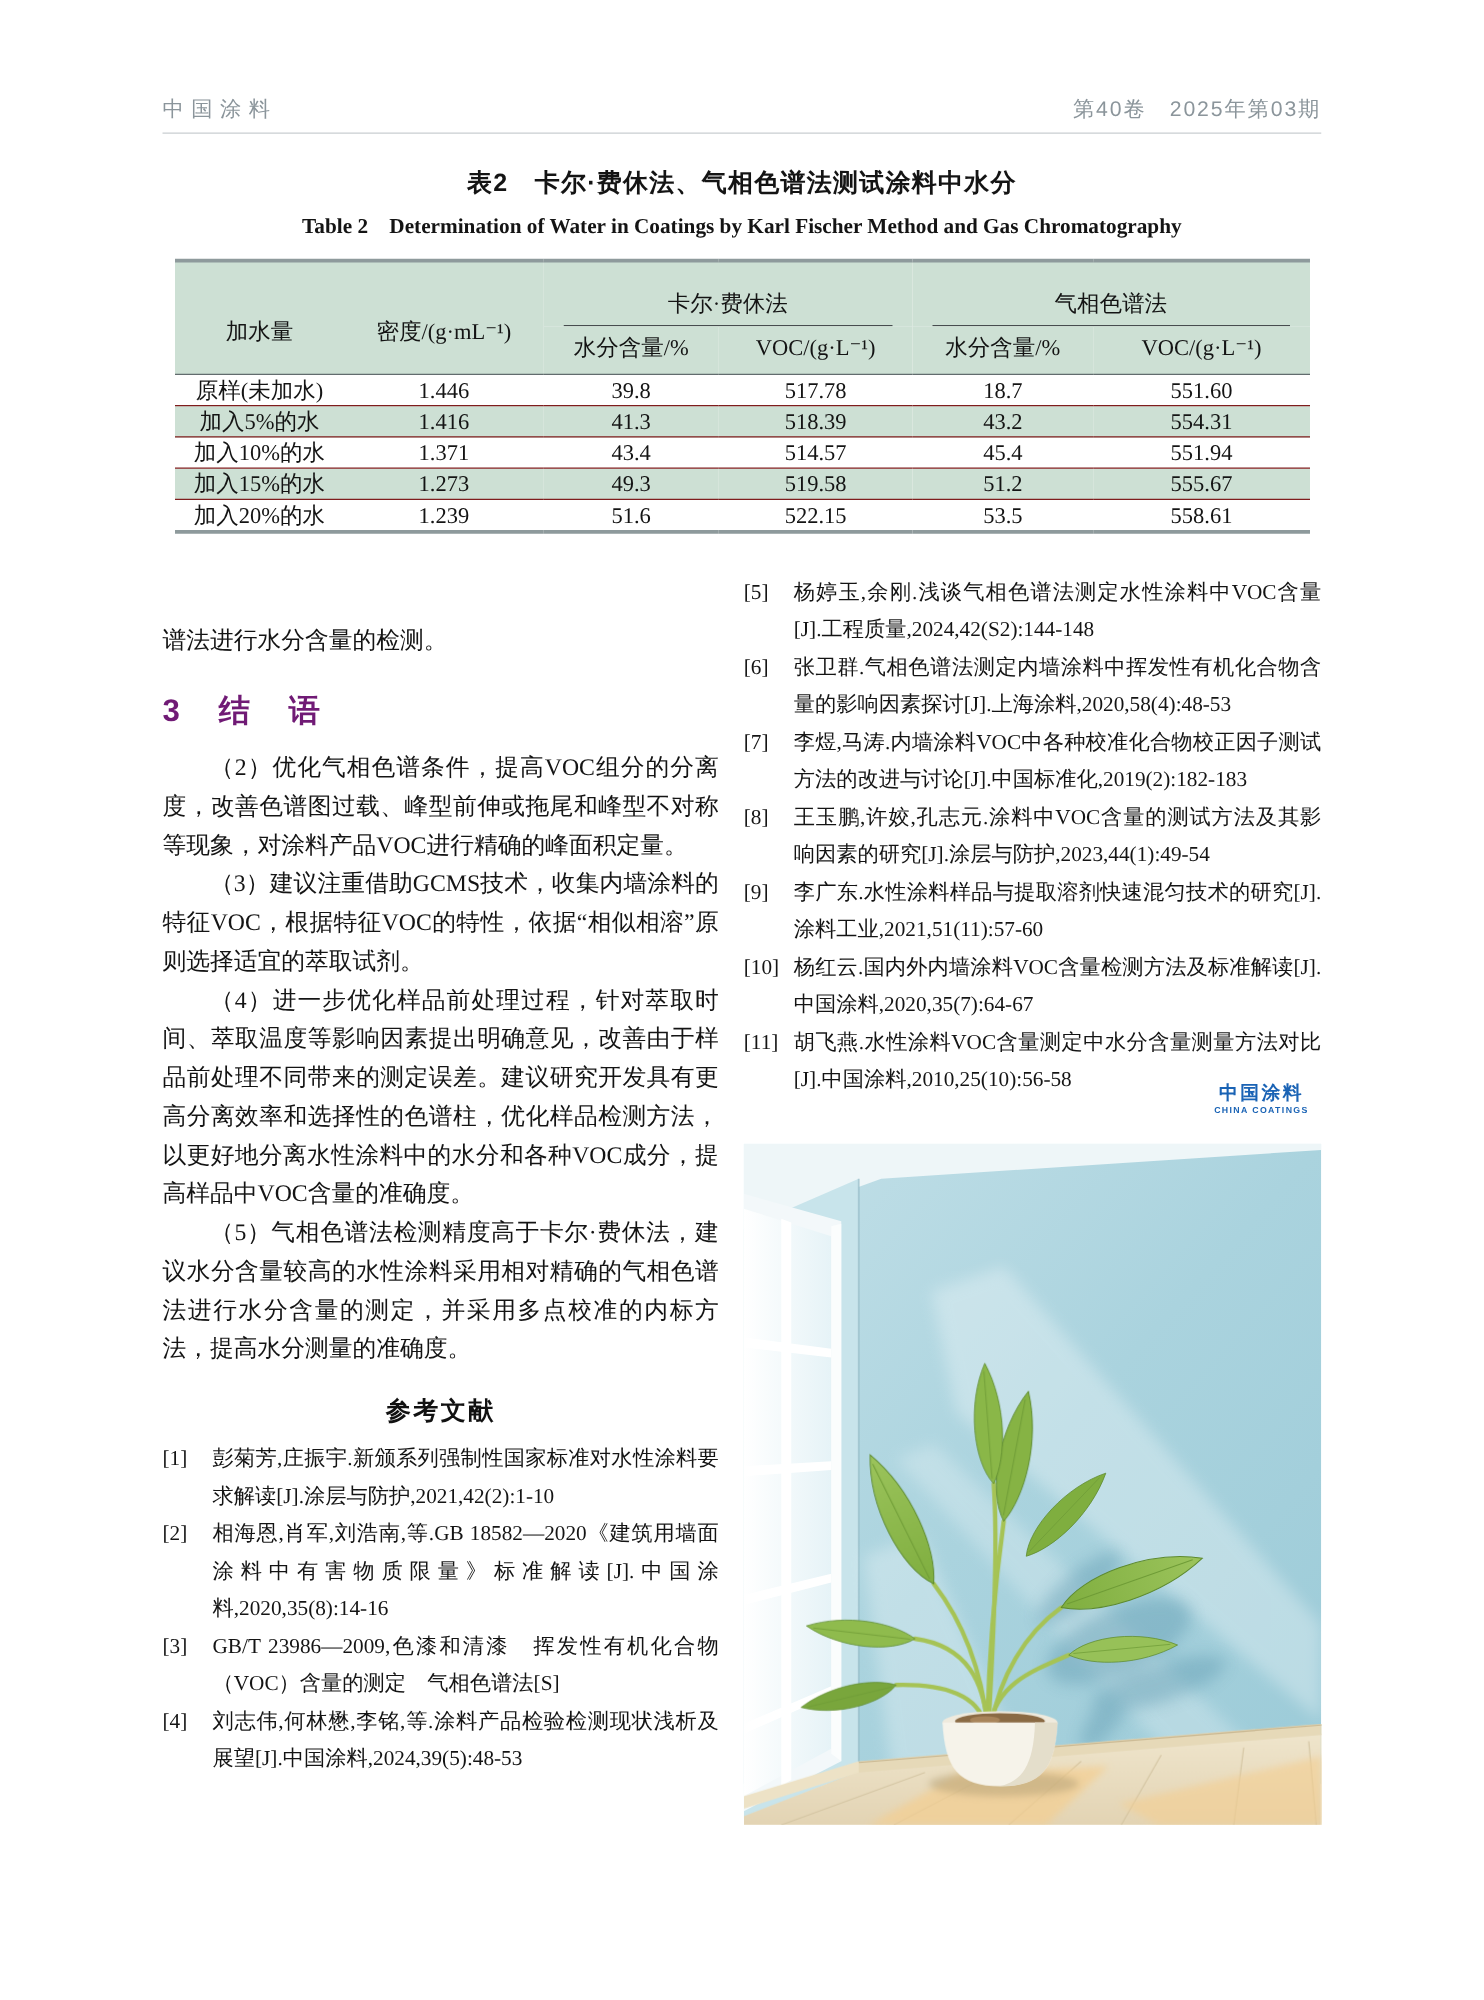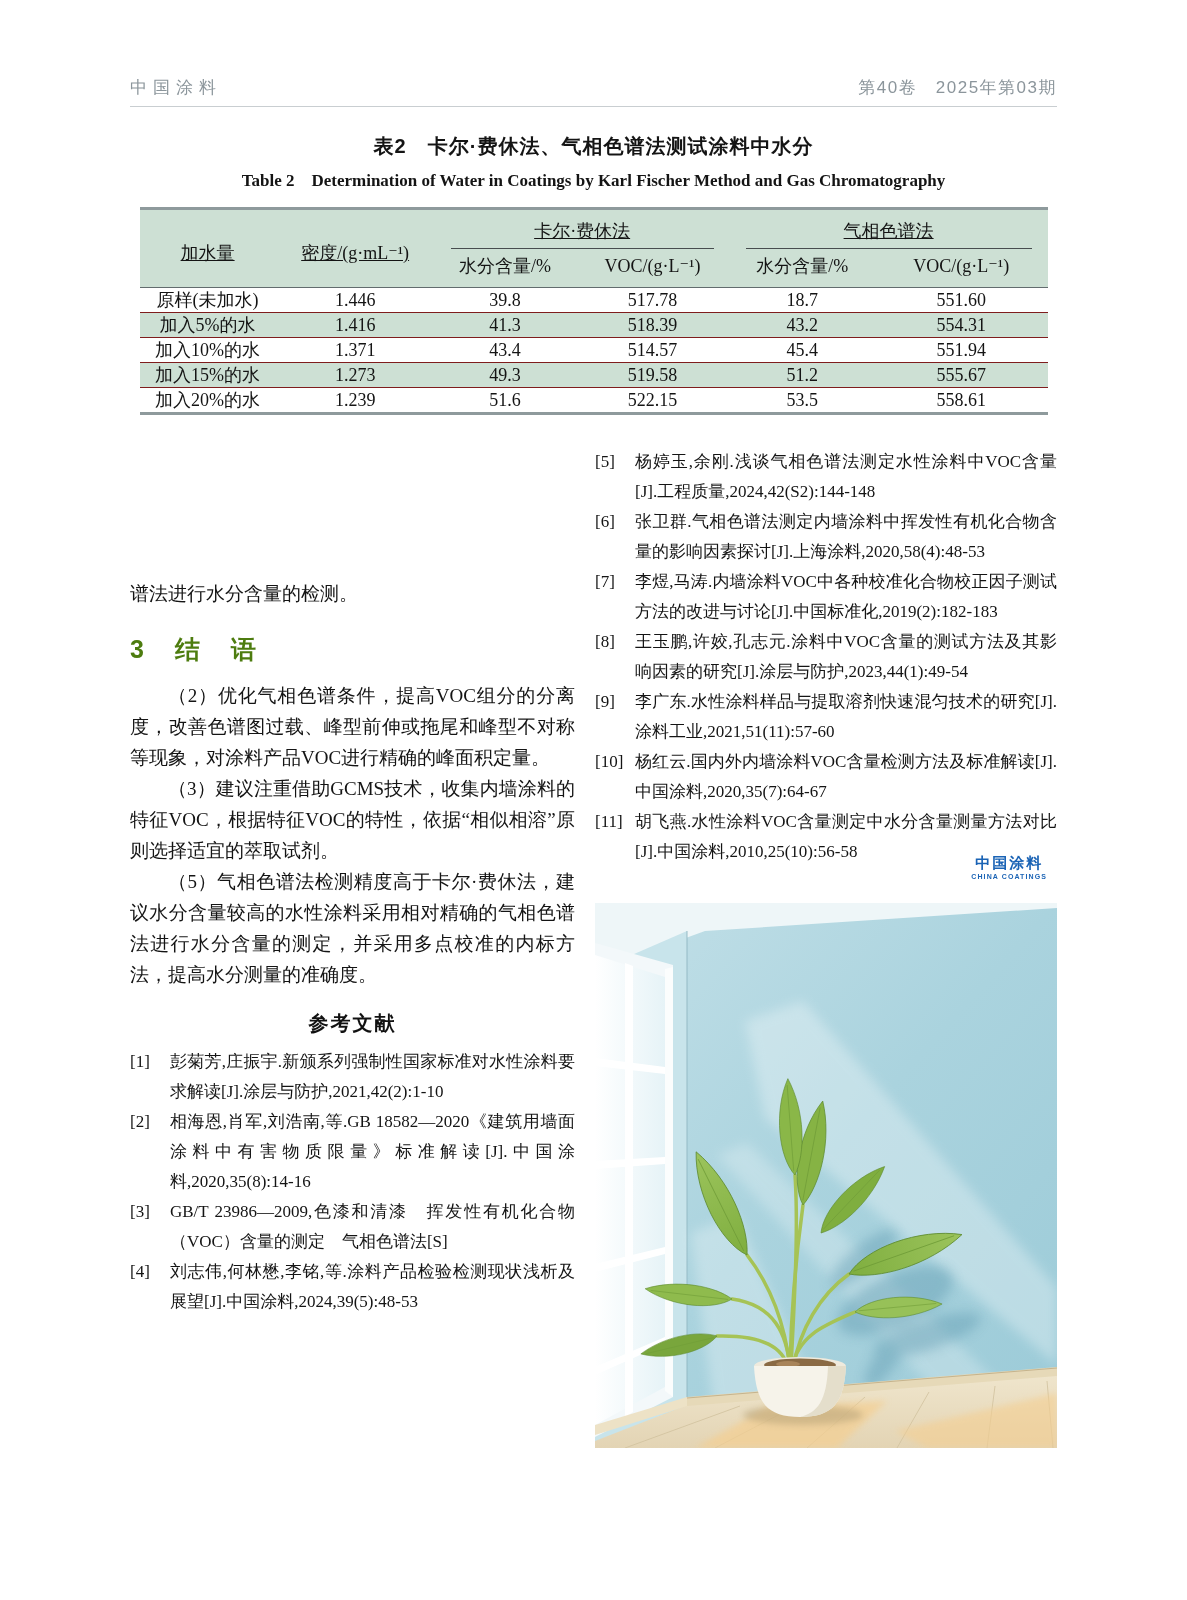--- a/index.html
+++ b/index.html
@@ -15,33 +15,33 @@
   
   .caption{text-align:center;margin-top:26px;}
   .caption-zh{font-family:"Liberation Sans","DejaVu Sans",sans-serif;font-weight:bold;font-size:20px;letter-spacing:1px;}
   .caption-en{font-family:"Liberation Serif",serif;font-weight:bold;font-size:17px;margin-top:9px;}
   
   table.data-table{width:908px;margin:15px auto 0;border-collapse:collapse;
         border-top:3px solid #8e9a9c;border-bottom:3px solid #8e9a9c;font-size:18px;}
   table.data-table th,table.data-table td{text-align:center;vertical-align:middle;font-weight:normal;padding:0;}
   thead th{background:#cde0d4;}
   thead{border-bottom:1px solid #626c6e;}
-  thead tr.h1 th{padding-top:9px;text-decoration:underline;}
+  thead tr.h1 th{padding-top:21px;}
   .group-inner{margin:0 16px;padding-bottom:5px;border-bottom:1px solid #474d4f;}
   thead tr.h2 th{padding:5px 0 9px;}
   tbody td{padding:4px 0 5px;}
   tbody tr{border-top:1px solid #7f1d1d;}
   tbody tr:first-child{border-top:none;}
   tbody tr:nth-child(even) td{background:#cde0d4;}
   
   .columns{display:flex;gap:20px;margin-top:32px;align-items:center;}
   .col-left{width:446px;}
   .col-right{width:462px;position:relative;}
   .carry{font-size:19px;line-height:31px;margin:0;text-align:justify;}
-  .sec-title{font-family:"Liberation Sans","DejaVu Sans",sans-serif;color:#4d7c0f;
+  .sec-title{font-family:"Liberation Sans","DejaVu Sans",sans-serif;color:#701a75;
         font-size:25px;margin:24px 0 14px 0;letter-spacing:3px;font-weight:bold;}
   .para{font-size:19px;line-height:31px;text-align:justify;text-indent:2em;margin:0;}
   .refs-title{font-family:"Liberation Sans","DejaVu Sans",sans-serif;font-size:20px;font-weight:bold;
         text-align:center;margin:20px 0 10px 0;color:#111;letter-spacing:2px;}
   .ref{display:flex;font-size:17px;line-height:30px;margin:0;}
   .ref-num{flex:0 0 40px;}
   .ref-text{flex:1;text-align:justify;}
   
   .logo{position:absolute;top:408px;right:10px;color:#1a63b5;text-align:center;
         font-family:"Liberation Sans","DejaVu Sans",sans-serif;line-height:1.1;}
@@ -144,20 +144,21 @@
     </tbody>
   </table>
 
   <main class="columns">
 
     <section class="col col-left">
       <p class="carry">谱法进行水分含量的检测。</p>
       <h2 class="sec-title">3　结　语</h2>
       <p class="para">（2）优化气相色谱条件，提高VOC组分的分离度，改善色谱图过载、峰型前伸或拖尾和峰型不对称等现象，对涂料产品VOC进行精确的峰面积定量。</p>
       <p class="para">（3）建议注重借助GCMS技术，收集内墙涂料的特征VOC，根据特征VOC的特性，依据“相似相溶”原则选择适宜的萃取试剂。</p>
+      <p class="para">（4）进一步优化样品前处理过程，针对萃取时间、萃取温度等影响因素提出明确意见，改善由于样品前处理不同带来的测定误差。建议研究开发具有更高分离效率和选择性的色谱柱，优化样品检测方法，以更好地分离水性涂料中的水分和各种VOC成分，提高样品中VOC含量的准确度。</p>
       <p class="para">（5）气相色谱法检测精度高于卡尔·费休法，建议水分含量较高的水性涂料采用相对精确的气相色谱法进行水分含量的测定，并采用多点校准的内标方法，提高水分测量的准确度。</p>
       <h3 class="refs-title">参考文献</h3>
       <div class="ref">
         <span class="ref-num">[1]</span>
         <span class="ref-text">彭菊芳,庄振宇.新颁系列强制性国家标准对水性涂料要求解读[J].涂层与防护,2021,42(2):1-10</span>
       </div>
       <div class="ref">
         <span class="ref-num">[2]</span>
         <span class="ref-text">相海恩,肖军,刘浩南,等.GB 18582—2020《建筑用墙面涂料中有害物质限量》标准解读[J].中国涂料,2020,35(8):14-16</span>
       </div>

